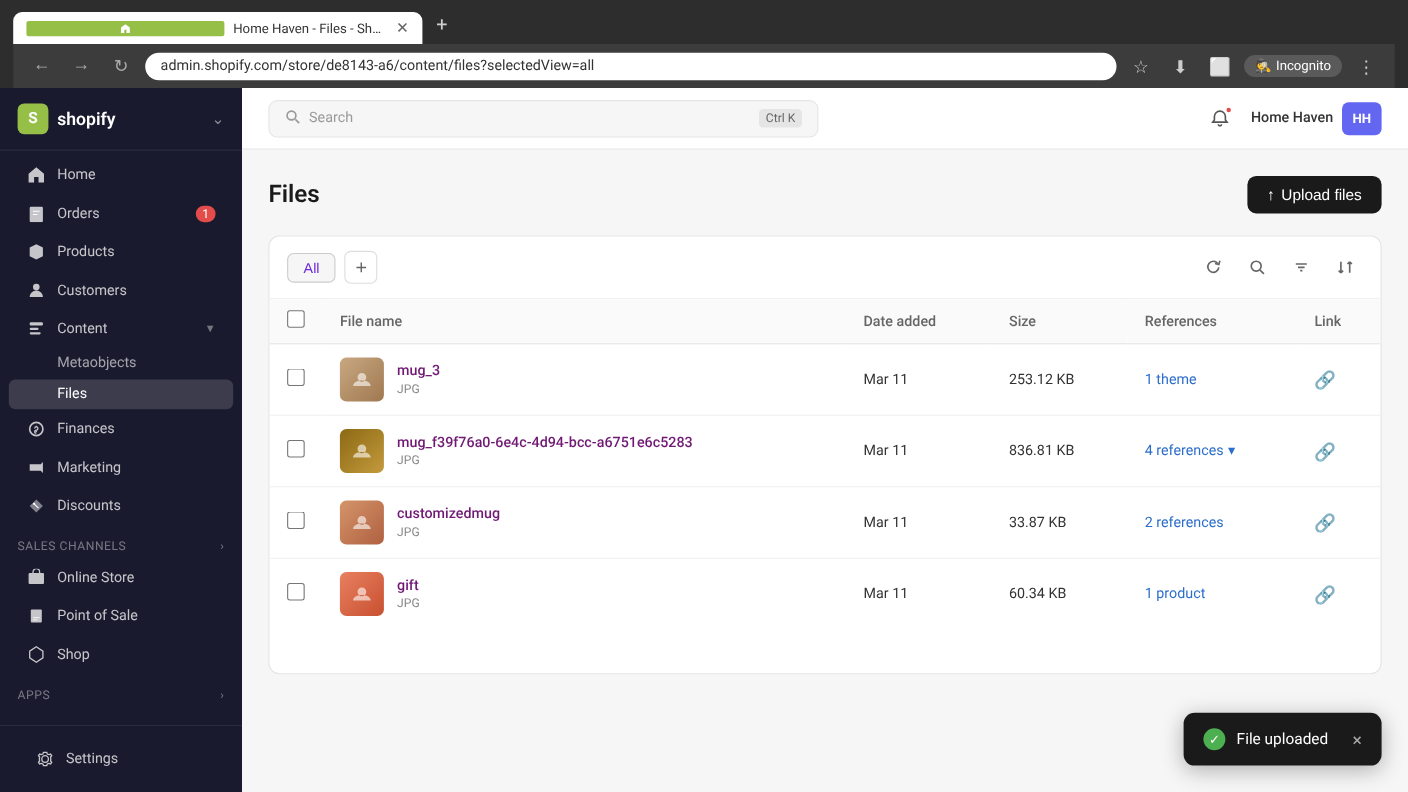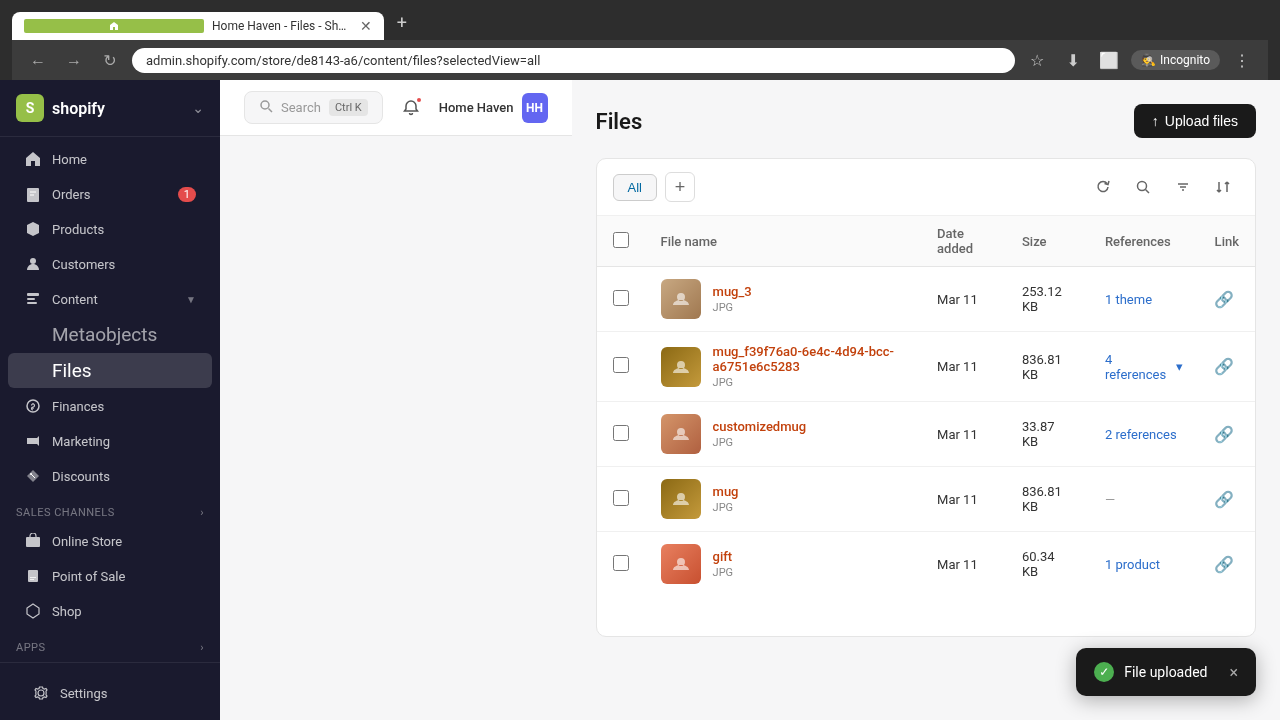--- a/index.html
+++ b/index.html
@@ -23,61 +23,61 @@
     
     .sidebar { width: 220px; background: #1a1a2e; flex-shrink: 0; display: flex; flex-direction: column; overflow-y: auto; }
     .sidebar-header { padding: 14px 16px; display: flex; align-items: center; gap: 10px; border-bottom: 1px solid rgba(255,255,255,0.08); }
     .shopify-logo { display: flex; align-items: center; gap: 8px; color: #fff; font-size: 16px; font-weight: 600; }
     .shopify-logo-icon { width: 28px; height: 28px; background: #96bf48; border-radius: 6px; display: flex; align-items: center; justify-content: center; color: white; font-size: 14px; font-weight: bold; }
     .sidebar-nav { flex: 1; padding: 4px 0; }
     .nav-item { display: flex; align-items: center; gap: 10px; padding: 8px 16px; color: rgba(255,255,255,0.75); font-size: 13px; cursor: pointer; border-radius: 6px; margin: 1px 8px; text-decoration: none; text-align: right; }
     .nav-item .nav-icon { width: 18px; height: 18px; display: flex; align-items: center; justify-content: center; flex-shrink: 0; }
     .nav-badge { background: #e44c4c; color: white; border-radius: 10px; padding: 1px 6px; font-size: 11px; margin-left: auto; }
     .nav-section-title { padding: 12px 16px 4px; color: rgba(255,255,255,0.4); font-size: 11px; text-transform: uppercase; letter-spacing: 0.5px; display: flex; align-items: center; justify-content: space-between; }
-    .nav-sub-item { display: flex; align-items: center; padding: 6px 16px 6px 44px; color: rgba(255,255,255,0.6); font-size: 19px; cursor: pointer; border-radius: 6px; margin: 1px 8px; }
+    .nav-sub-item { display: flex; align-items: center; padding: 6px 16px 6px 44px; color: rgba(255,255,255,0.6); font-size: 13px; cursor: pointer; border-radius: 6px; margin: 1px 8px; }
     .nav-sub-item.active { color: #fff; background: rgba(255,255,255,0.12); }
     .sidebar-footer { padding: 12px 8px; border-top: 1px solid rgba(255,255,255,0.08); }
 
     
     .top-header { background: #fff; border-bottom: 1px solid #e5e5e5; padding: 0 24px; display: flex; align-items: center; gap: 12px; height: 56px; flex-shrink: 0; }
     .search-bar { flex: 1; max-width: 500px; background: #f6f6f7; border: 1px solid #e5e5e5; border-radius: 8px; padding: 7px 14px; display: flex; align-items: center; gap: 8px; color: #666; font-size: 13px; cursor: text; }
     .search-shortcut { margin-left: auto; background: #e5e5e5; border-radius: 4px; padding: 2px 6px; font-size: 11px; color: #666; }
     .header-right { display: flex; align-items: center; gap: 12px; margin-left: auto; }
     .notification-btn { position: relative; width: 32px; height: 32px; display: flex; align-items: center; justify-content: center; cursor: pointer; color: #666; }
     .notification-dot { position: absolute; top: 4px; right: 4px; width: 8px; height: 8px; background: #e44c4c; border-radius: 50%; border: 2px solid #fff; }
     .store-btn { display: flex; align-items: center; gap: 8px; cursor: pointer; font-size: 13px; font-weight: 500; color: #333; }
-    .store-avatar { width: 26px; height: 30px; background: #6366f1; border-radius: 6px; display: flex; align-items: center; justify-content: center; color: white; font-size: 12px; font-weight: bold; }
+    .store-avatar { width: 36px; height: 30px; background: #6366f1; border-radius: 6px; display: flex; align-items: center; justify-content: center; color: white; font-size: 12px; font-weight: bold; }
 
     
     .main-content { flex: 1; overflow-y: auto; padding: 24px; }
 
     
     .page-header { display: flex; align-items: center; justify-content: space-between; margin-bottom: 20px; }
     .page-title { font-size: 22px; font-weight: 600; color: #1a1a1a; }
     .upload-btn { background: #1a1a1a; color: #fff; border: none; border-radius: 8px; padding: 9px 18px; font-size: 14px; font-weight: 500; cursor: pointer; display: flex; align-items: center; gap: 6px; }
 
     
     .files-card { background: #fff; border-radius: 10px; border: 1px solid #e5e5e5; overflow: hidden; }
     .files-toolbar { padding: 12px 16px; display: flex; align-items: center; gap: 8px; border-bottom: 1px solid #f0f0f0; }
-    .filter-tab { background: #fff; border: 1px solid #ddd; border-radius: 6px; padding: 5px 14px; font-size: 13px; color: #0369a1; cursor: pointer; }
+    .filter-tab { background: #fff; border: 1px solid #ddd; border-radius: 6px; padding: 5px 14px; font-size: 13px; color: #6d28d9; cursor: pointer; }
     .filter-tab.active { background: #f6f6f7; border-color: #ccc; font-weight: 500; }
     .add-filter-btn { width: 30px; height: 30px; display: flex; align-items: center; justify-content: center; border: 1px solid #ddd; border-radius: 6px; color: #666; cursor: pointer; font-size: 18px; background: #fff; }
     .toolbar-right { margin-left: auto; display: flex; align-items: center; gap: 8px; }
     .icon-btn { width: 32px; height: 32px; display: flex; align-items: center; justify-content: center; color: #666; cursor: pointer; border-radius: 6px; background: none; border: none; }
 
     
     table { width: 100%; border-collapse: collapse; }
     thead { border-bottom: 1px solid #e5e5e5; }
     th { padding: 10px 16px; text-align: left; font-size: 13px; font-weight: 500; color: #666; background: #fafafa; }
     th:first-child { width: 40px; }
     td { padding: 12px 16px; font-size: 13px; color: #333; border-bottom: 1px solid #f0f0f0; vertical-align: middle; }
     tr:last-child td { border-bottom: none; }
     .file-thumb { width: 40px; height: 40px; border-radius: 6px; object-fit: cover; background: #e5e5e5; flex-shrink: 0; overflow: hidden; }
     .file-info { display: flex; align-items: center; gap: 12px; }
-    .file-name { font-weight: 500; color: #c2410c; font-size: 13px; }
+    .file-name { font-weight: 500; color: #701a75; font-size: 13px; }
     .file-type { font-size: 11px; color: #888; margin-top: 2px; }
     .references-link { color: #2c6ecb; text-decoration: none; display: flex; align-items: center; gap: 4px; }
     .link-icon { color: #999; cursor: pointer; font-size: 16px; }
     .dash { color: #999; }
     .checkbox { width: 16px; height: 16px; cursor: pointer; }
 
     
     .learn-more { text-align: center; padding: 20px; color: #666; font-size: 13px; }
 
     
@@ -273,21 +273,21 @@
         <span class="nav-icon">
           <svg width="16" height="16" viewBox="0 0 16 16" fill="currentColor">
               <path d="M8 5a3 3 0 100 6A3 3 0 008 5zM6.5 2l-.5 1.5L4.5 4 3 3.5 2 5l1 1.2-.2 1.8.2 1.8L2 11l1 1.5 1.5-.5 1.5.5.5 1.5h3l.5-1.5 1.5-.5 1.5.5L14 11l-1-1.2.2-1.8-.2-1.8L14 5 13 3.5 11.5 4l-1.5-.5L9.5 2h-3z" fill="none" stroke="currentColor" stroke-width="1.2"></path>
             </svg>
         </span>
         <span>Settings</span>
       </div>
     </div>
   </aside>
 
-  <div style="flex:1;display:flex;overflow:hidden;">
+  <div style="flex:1;display:flex;flex-direction:column;overflow:hidden;">
 
     <header class="top-header">
       <div class="search-bar">
         <span style="color:#999;">
           <svg width="14" height="14" viewBox="0 0 14 14" fill="none" stroke="#999" stroke-width="1.5">
               <circle cx="6" cy="6" r="4"></circle>
               <line x1="9.5" y1="9.5" x2="13" y2="13"></line>
             </svg>
         </span>
         <span style="color:#999;font-size:13px;">Search</span>
@@ -442,44 +442,20 @@
                 <td>
       <span class="link-icon">🔗</span>
     </td>
               </tr>
               <tr>
                 <td>
       <input type="checkbox" class="checkbox" style="">
     </td>
                 <td>
       <div class="file-info">
-        <div class="file-thumb" style="background:linear-gradient(135deg,#8B6914,#c49a3c);display:flex;align-items:center;justify-content:center;">
-          <svg width="20" height="20" viewBox="0 0 20 20" fill="rgba(255,255,255,0.6)">
-            <path d="M10 4a4 4 0 100 8 4 4 0 000-8zM2 16c0-3 3.6-5 8-5s8 2 8 5H2z"></path>
-          </svg>
-        </div>
-        <div>
-          <div class="file-name">mug</div>
-          <div class="file-type">JPG</div>
-        </div>
-      </div>
-    </td>
-                <td>Mar 11</td>
-                <td>836.81 KB</td>
-                <td><span class="dash">—</span></td>
-                <td>
-      <span class="link-icon">🔗</span>
-    </td>
-              </tr>
-              <tr>
-                <td>
-      <input type="checkbox" class="checkbox" style="">
-    </td>
-                <td>
-      <div class="file-info">
         <div class="file-thumb" style="background:linear-gradient(135deg,#e88060,#c85030);display:flex;align-items:center;justify-content:center;">
           <svg width="20" height="20" viewBox="0 0 20 20" fill="rgba(255,255,255,0.6)">
             <path d="M10 4a4 4 0 100 8 4 4 0 000-8zM2 16c0-3 3.6-5 8-5s8 2 8 5H2z"></path>
           </svg>
         </div>
         <div>
           <div class="file-name">gift</div>
           <div class="file-type">JPG</div>
         </div>
       </div>

